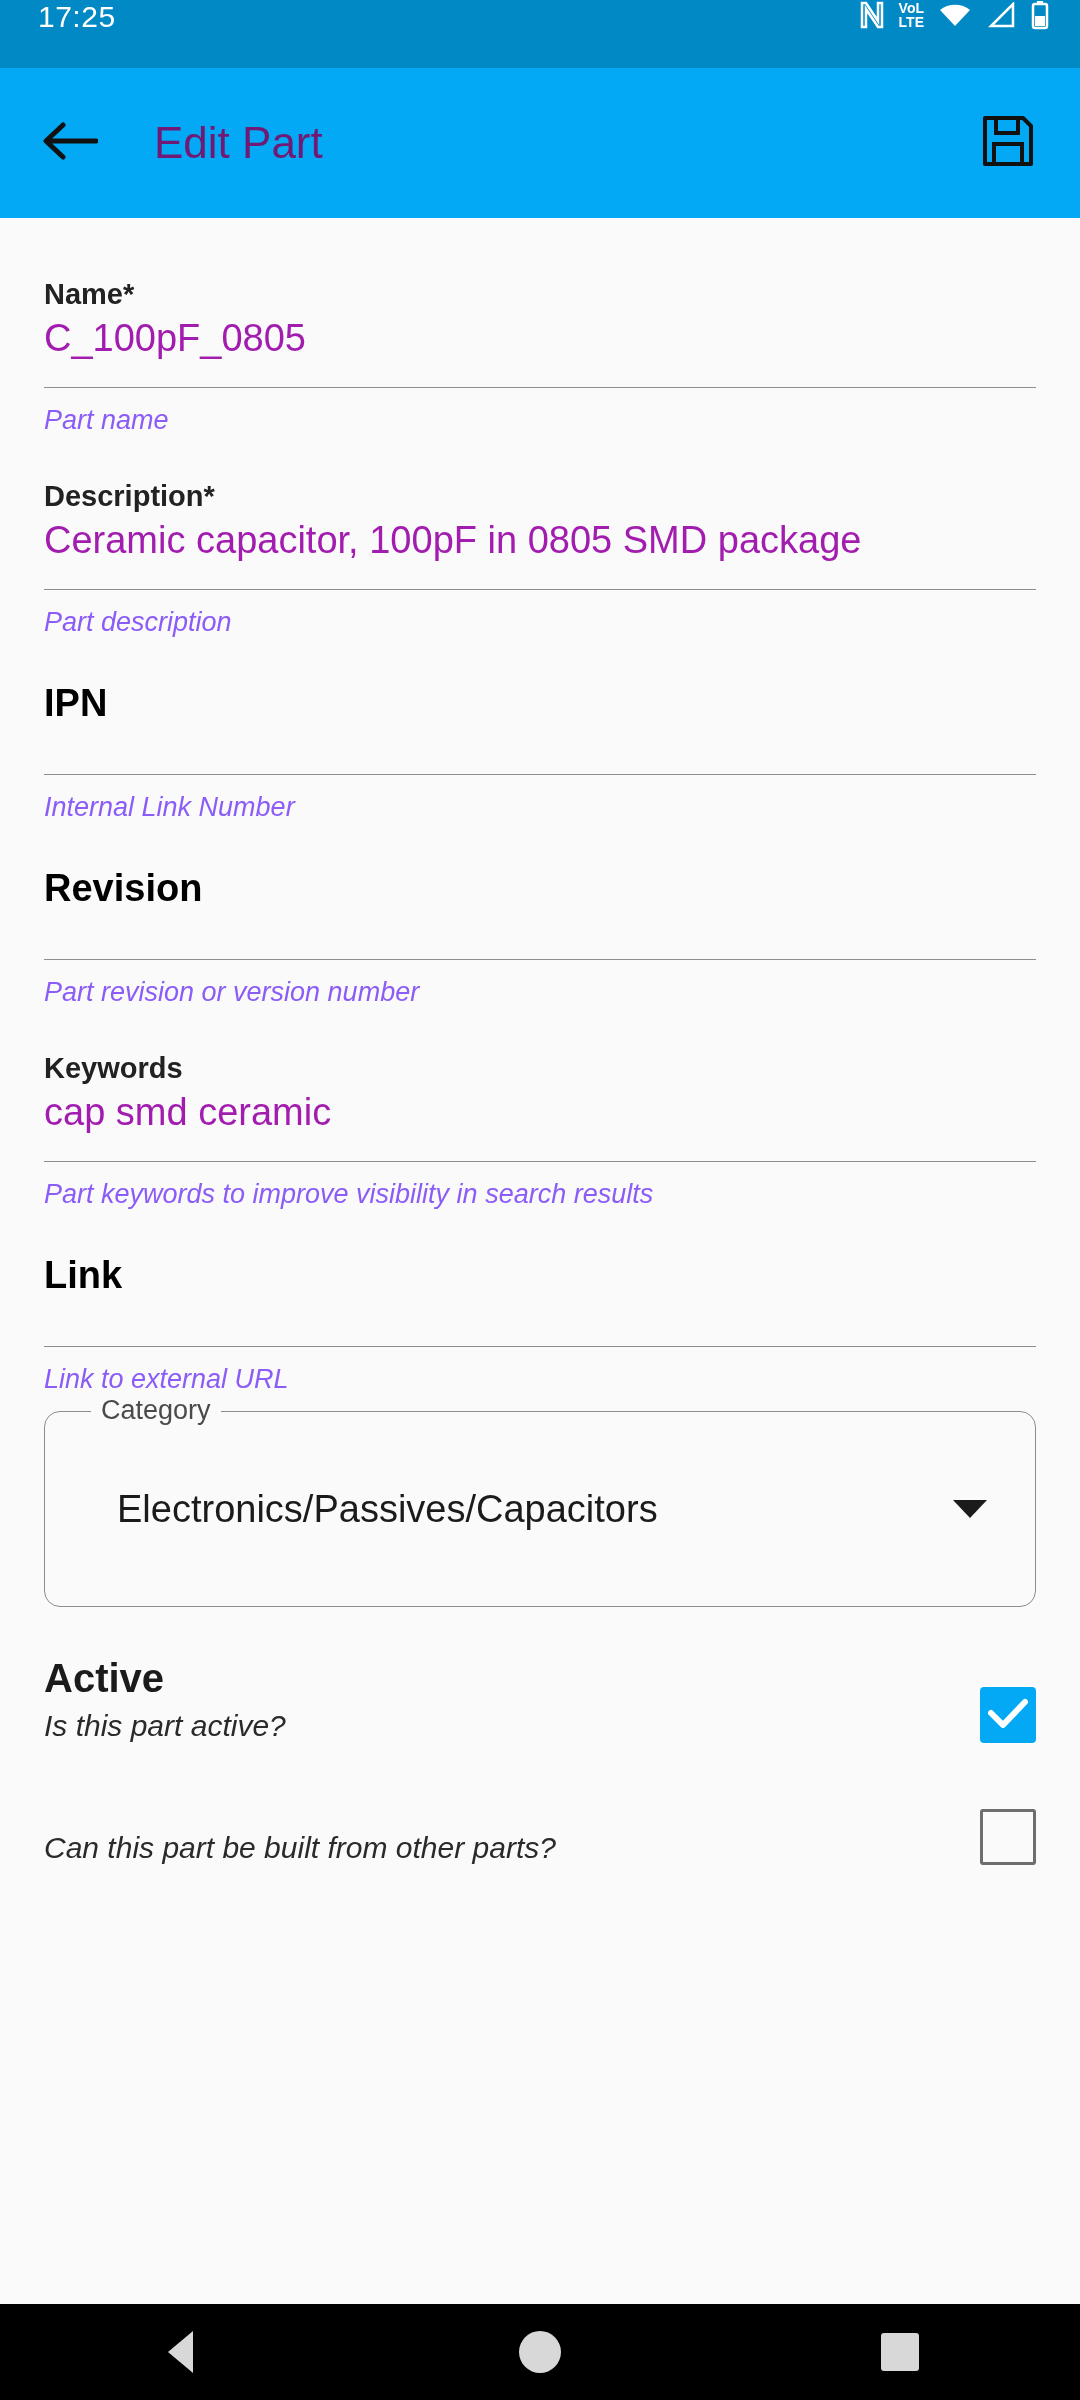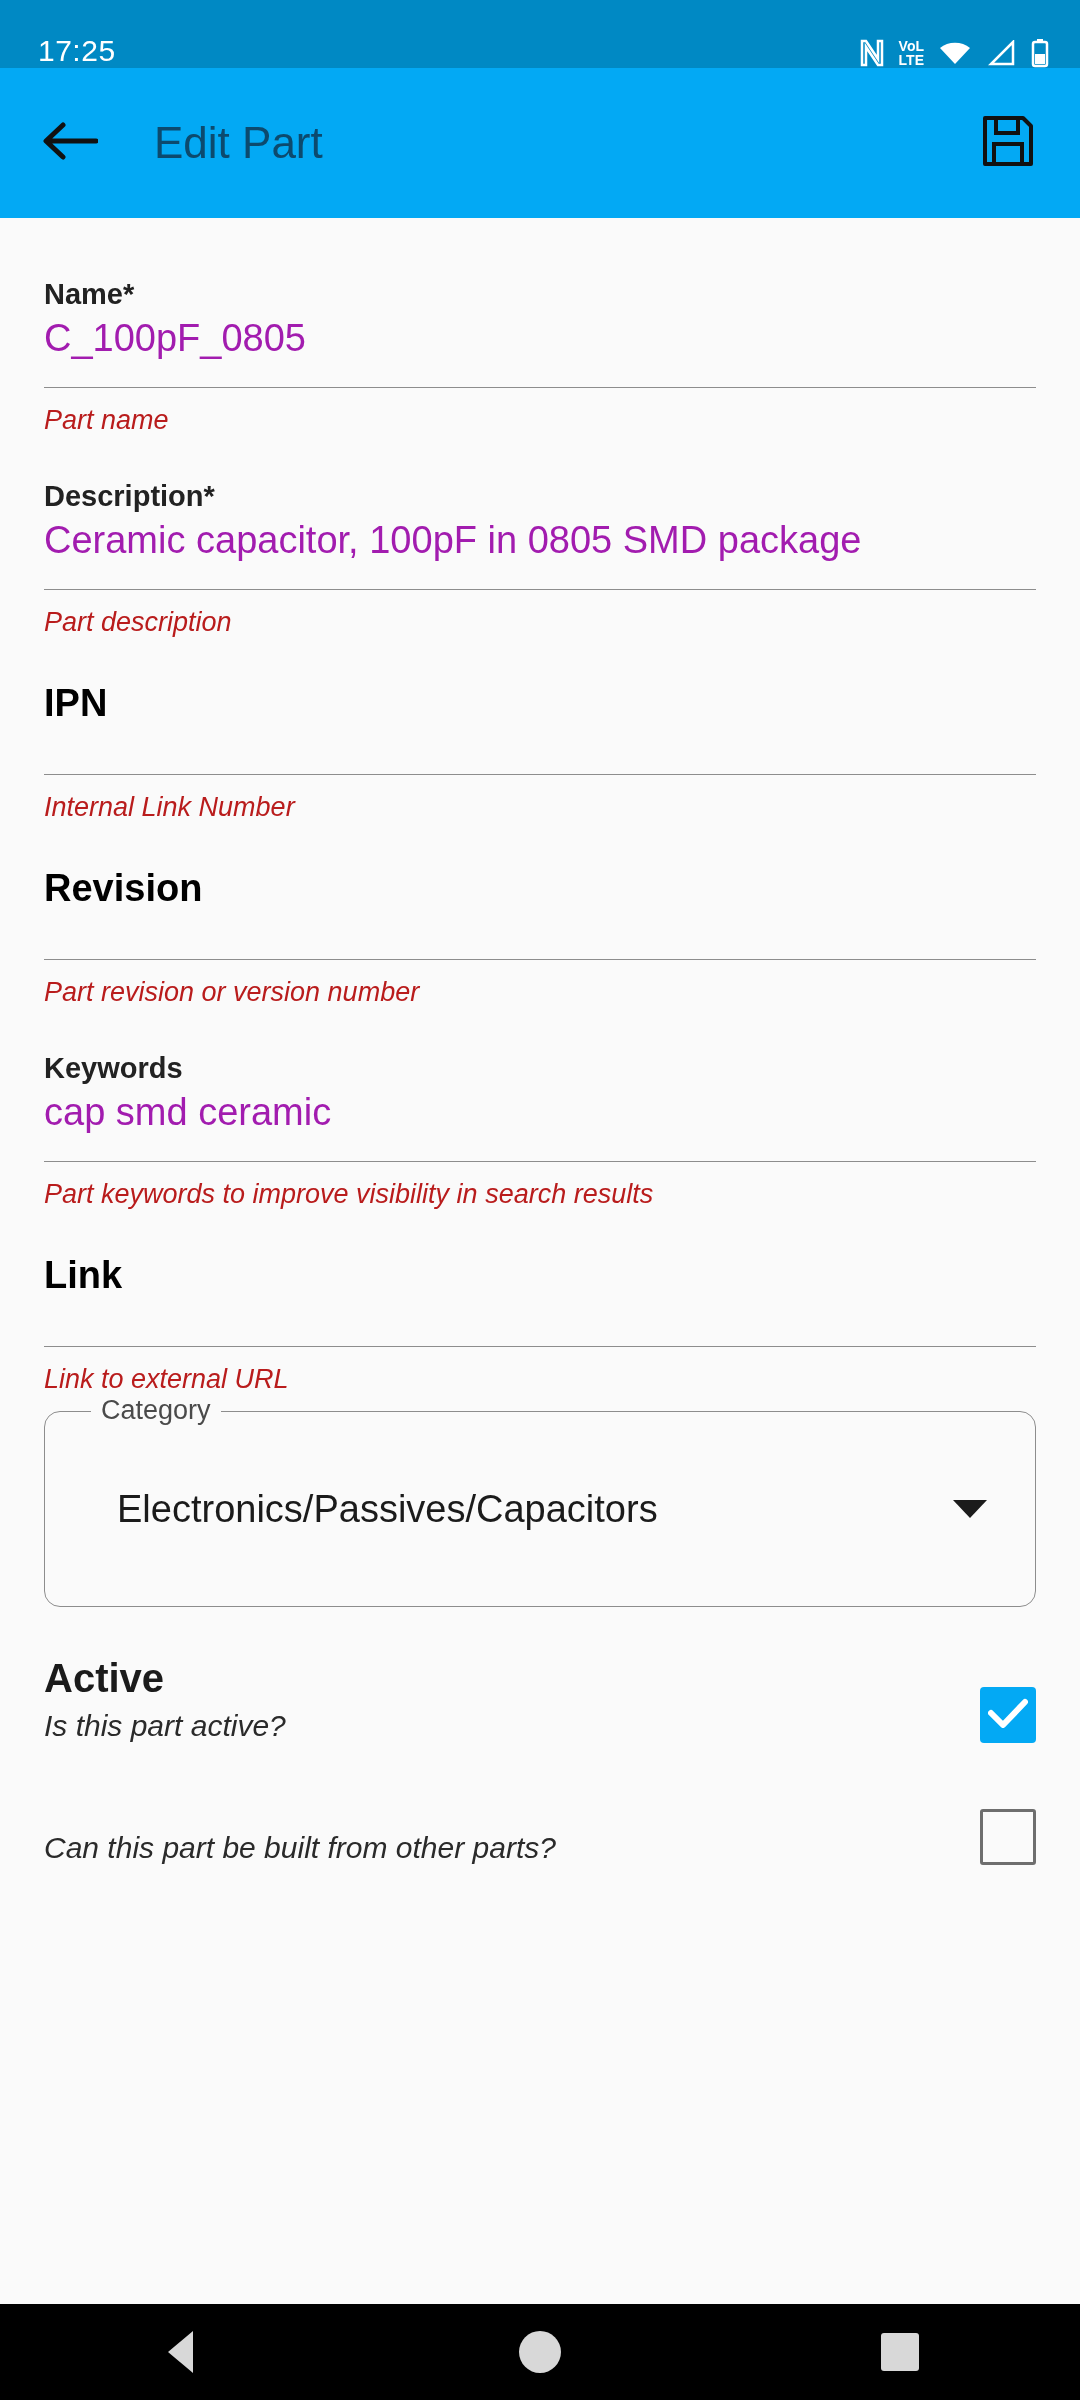--- a/index.html
+++ b/index.html
@@ -18,21 +18,21 @@
     display: flex;
     flex-direction: column;
   }
 
   
   .status-bar {
     height: 68px;
     background: #0089c4;
     color: #ffffff;
     display: flex;
-    align-items: flex-end;
+    align-items: flex-start;
     justify-content: space-between;
     padding: 0 30px 0 38px;
     flex: 0 0 auto;
   }
   .status-time {
     font-size: 30px;
     letter-spacing: 0.5px;
   }
   .status-icons {
     display: flex;
@@ -60,21 +60,21 @@
   }
   .back-btn {
     width: 72px;
     height: 72px;
     display: flex;
     align-items: center;
     justify-content: center;
   }
   .app-title {
     font-size: 44px;
-    color: #0c4a6e;
+    color: #701a75;
     margin-left: 48px;
     flex: 1 1 auto;
     font-weight: normal;
   }
   .save-btn {
     width: 72px;
     height: 72px;
     display: flex;
     align-items: center;
     justify-content: center;
@@ -108,21 +108,21 @@
     font-weight: bold;
     color: #000000;
   }
   .field-underline {
     border-bottom: 1px solid #8d8d8d;
     margin-top: 22px;
   }
   .field-helper {
     font-size: 27px;
     font-style: italic;
-    color: #b91c1c;
+    color: #8b5cf6;
     margin-top: 17px;
   }
   .field.large-gap .field-underline { margin-top: 44px; }
 
   
   .dropdown-wrap {
     margin-top: 16px;
     position: relative;
     border: 1px solid #8d8d8d;
     border-radius: 16px;

